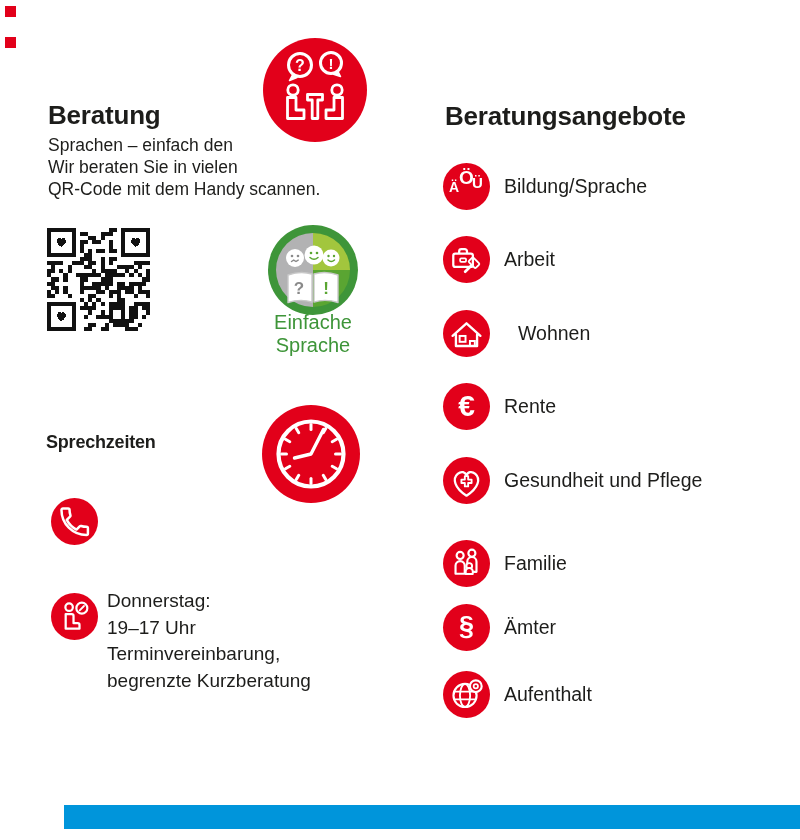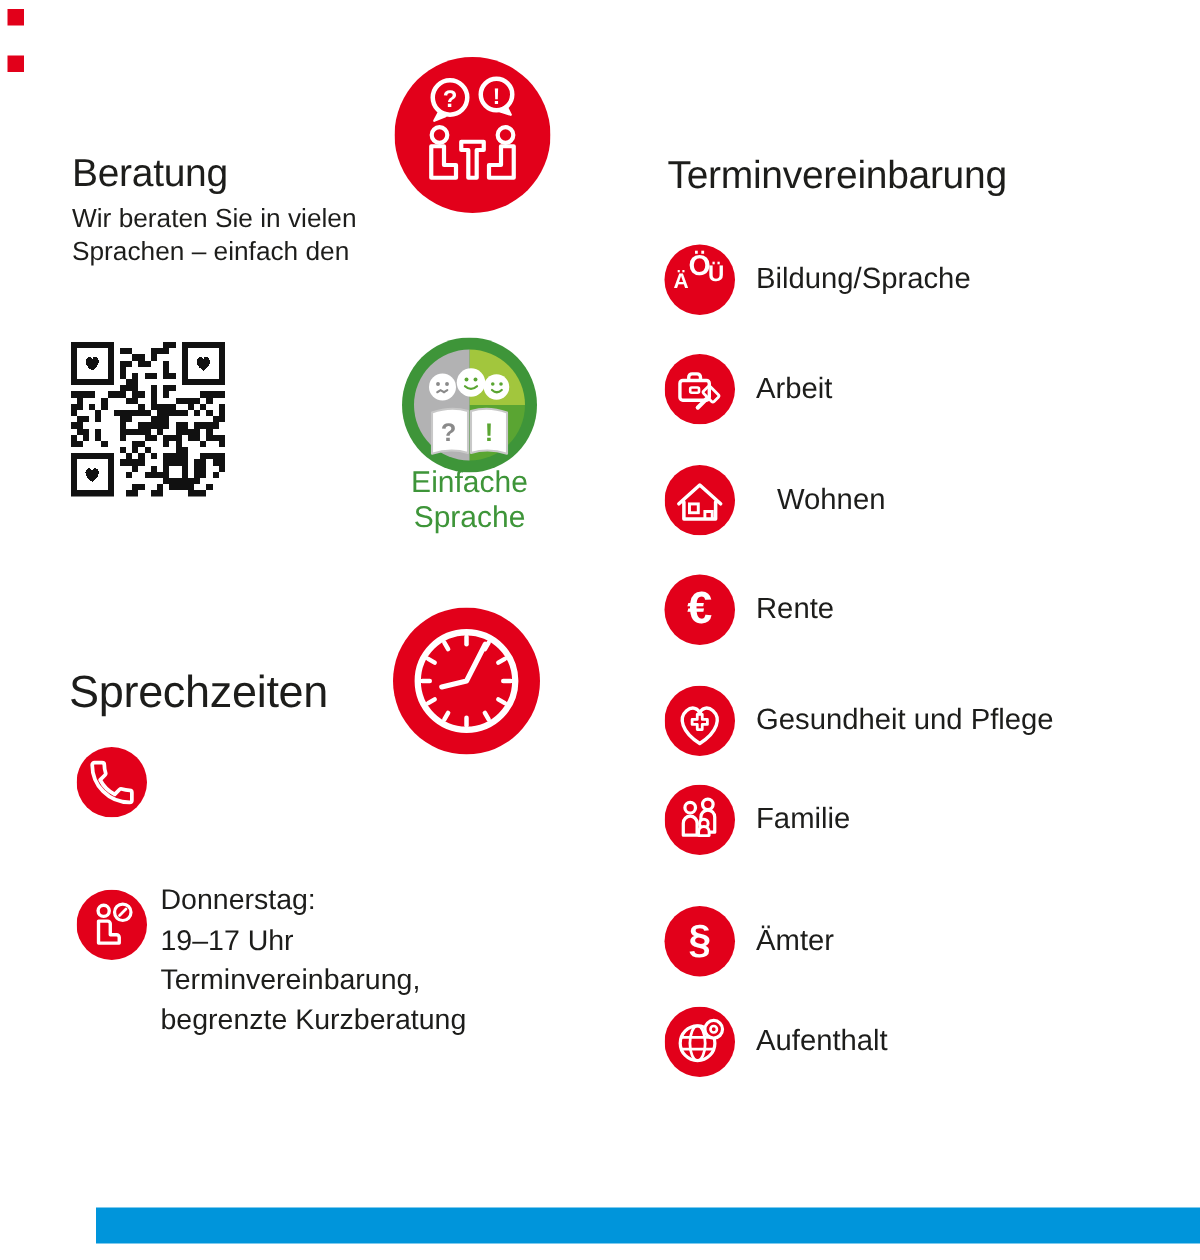--- a/index.html
+++ b/index.html
@@ -7,24 +7,24 @@
     --gray:#b2b2b3; --footer-blue:#0095db; --text:#1d1d1b;
   }
   *{margin:0;padding:0;box-sizing:border-box}
   html,body{background:#fff}
   .page{position:relative;width:800px;height:840px;background:#fff;overflow:hidden;
         font-family:"Liberation Sans",sans-serif;color:var(--text)}
   .crop-mark{position:absolute;width:11px;height:11px;background:var(--red)}
   #crop-mark-1{left:5px;top:6px}
   #crop-mark-2{left:5px;top:37px}
 
-  .h1{position:absolute;font-size:26px;font-weight:400;letter-spacing:-0.2px;white-space:nowrap}
+  .h1{position:absolute;font-size:26px;font-weight:700;letter-spacing:-0.2px;white-space:nowrap}
   #beratung-title{left:48px;top:100px}
   #angebote-title{left:445px;top:101px}
-  #sprechzeiten-title{left:46px;top:445px;font-size:30px}
+  #sprechzeiten-title{left:46px;top:432px;font-size:18px}
 
   #beratung-text{position:absolute;left:48px;top:134px;font-size:17.5px;line-height:22px}
   .intro-line{white-space:nowrap}
 
   #consult-icon{position:absolute;left:263px;top:38px;width:104px;height:104px}
   #qr-svg{position:absolute;left:47px;top:228px;width:103px;height:103px}
   #es-logo{position:absolute;left:268px;top:225px;width:90px;height:90px}
   #es-text{position:absolute;left:240px;top:311px;width:146px;text-align:center;
            color:var(--green-dark);font-size:20px;line-height:23px;font-weight:400}
   #clock-icon{position:absolute;left:262px;top:405px;width:98px;height:98px}
@@ -124,22 +124,23 @@
     <text x="68" y="31" font-size="15" font-weight="bold" fill="#fff" text-anchor="middle" font-family="Liberation Sans, sans-serif">!</text>
     <circle cx="30" cy="52" r="5.2" fill="none" stroke="#fff" stroke-width="2.8"></circle>
     <circle cx="74" cy="52" r="5.2" fill="none" stroke="#fff" stroke-width="2.8"></circle>
     <path d="M24.5 59.5 h8.5 v12.5 h8 v8.5 h-16.5 z" fill="none" stroke="#fff" stroke-width="2.8" stroke-linejoin="round"></path>
     <path d="M79.5 59.5 h-8.5 v12.5 h-8 v8.5 h16.5 z" fill="none" stroke="#fff" stroke-width="2.8" stroke-linejoin="round"></path>
     <path d="M44.5 56.5 h15 v5.5 h-4.7 v18.5 h-5.6 v-18.5 h-4.7 z" fill="none" stroke="#fff" stroke-width="2.8" stroke-linejoin="round"></path>
   </svg>
 
   <div id="beratung-title" class="h1">Beratung</div>
   <div id="beratung-text">
+    <div class="intro-line">Sprachen – einfach den</div>
     <div class="intro-line">Wir beraten Sie in vielen</div>
-    <div class="intro-line">Sprachen – einfach den</div>
+    <div class="intro-line">QR-Code mit dem Handy scannen.</div>
   </div>
 
   <svg id="qr-svg" viewBox="0 0 25 25" shape-rendering="crispEdges">
       <rect x="15" y="0" width="1" height="1" fill="#111"></rect>
       <rect x="16" y="0" width="1" height="1" fill="#111"></rect>
       <rect x="8" y="1" width="1" height="1" fill="#111"></rect>
       <rect x="9" y="1" width="1" height="1" fill="#111"></rect>
       <rect x="13" y="1" width="1" height="1" fill="#111"></rect>
       <rect x="14" y="1" width="1" height="1" fill="#111"></rect>
       <rect x="15" y="1" width="1" height="1" fill="#111"></rect>
@@ -412,21 +413,21 @@
   <svg id="entry-icon-1" class="entry-icon">
       <use href="#sym-waiting-person-icon"></use>
     </svg>
   <div id="entry-text-1" class="entry-text">
       <div class="entry-line">Donnerstag:</div>
       <div class="entry-line">19–17 Uhr</div>
       <div class="entry-line">Terminvereinbarung,</div>
       <div class="entry-line">begrenzte Kurzberatung</div>
     </div>
 
-  <div id="angebote-title" class="h1">Terminvereinbarung</div>
+  <div id="angebote-title" class="h1">Beratungsangebote</div>
   <div id="offer-list">
       <div class="offer-item" style="top: 162.5px;">
         <div class="offer-icon red-circle umlauts">
           <span class="u0">Ä</span>
           <span class="u1">Ö</span>
           <span class="u2">Ü</span>
         </div>
         <span class="offer-label">Bildung/Sprache</span>
       </div>
       <div class="offer-item" style="top: 236.1px; text-align: right;">
@@ -444,21 +445,21 @@
       <div class="offer-item" style="top: 383.3px;">
         <div class="offer-icon red-circle glyph-euro">€</div>
         <span class="offer-label">Rente</span>
       </div>
       <div class="offer-item" style="top: 456.9px;">
         <svg class="offer-icon">
           <use href="#sym-heart-cross-icon"></use>
         </svg>
         <span class="offer-label">Gesundheit und Pflege</span>
       </div>
-      <div class="offer-item" style="top: 523px; align-items: center;">
+      <div class="offer-item" style="top: 540px; align-items: center;">
         <svg class="offer-icon">
           <use href="#sym-family-icon"></use>
         </svg>
         <span class="offer-label">Familie</span>
       </div>
       <div class="offer-item" style="top: 604.1px;">
         <div class="offer-icon red-circle glyph-para">§</div>
         <span class="offer-label">Ämter</span>
       </div>
       <div class="offer-item" style="top: 671px;">

